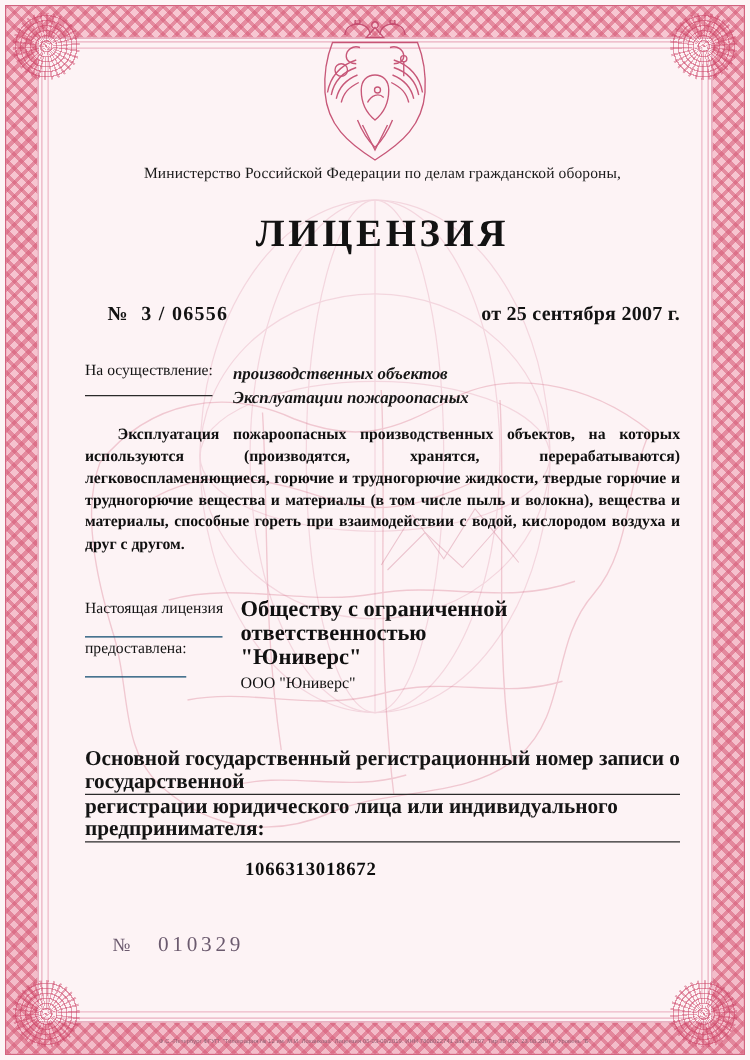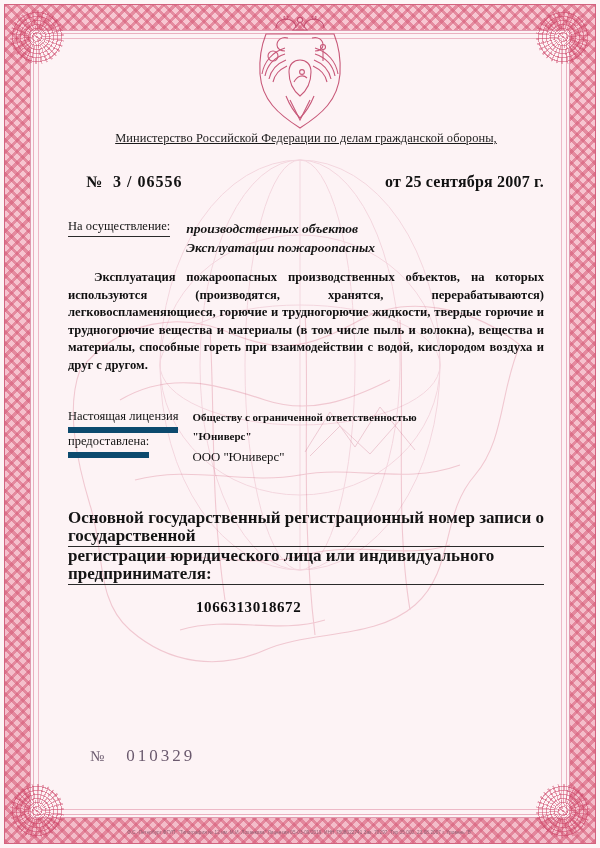--- a/index.html
+++ b/index.html
@@ -94,55 +94,54 @@
     right: 56px;
     top: 130px;
   }
 
   .ministry {
     text-align: center;
     font-size: 12.4px;
     line-height: 17px;
     color: #1b1b1b;
     letter-spacing: .1px;
-    text-decoration: underline;
   }
 
   .doc-title {
     text-align: center;
     font-size: 31px;
     letter-spacing: 3px;
     font-weight: 700;
     color: #121212;
     margin-top: 22px;
   }
 
   .numrow {
     display: flex;
     justify-content: space-between;
     align-items: baseline;
-    margin-top: 26px;
+    margin-top: 38px;
     font-size: 16px;
     font-weight: 700;
     color: #121212;
   }
   .numrow .num-left { margin-left: 18px; letter-spacing: 1px; }
   .numrow .num-left .hash { font-weight: 700; margin-right: 10px; }
   .numrow .num-right { letter-spacing: .2px; }
 
   .field-row {
     margin-top: 28px;
     display: flex;
     align-items: flex-start;
   }
   .field-label {
     font-size: 12.5px;
     color: #141414;
     border-bottom: 1px solid #2a2a2a;
-    padding-bottom: 2px;
+    padding-bottom: 12px;
     white-space: nowrap;
   }
   .field-value-italic {
     font-size: 13.5px;
     font-style: italic;
     font-weight: 700;
     color: #151515;
     margin-left: 16px;
     line-height: 19px;
   }
@@ -161,26 +160,26 @@
     margin-top: 34px;
     display: flex;
     align-items: flex-start;
   }
   .grant-label {
     font-size: 12.5px;
     line-height: 17px;
     color: #141414;
     white-space: nowrap;
   }
-  .grant-label .u { border-bottom: 6px solid #0c4a6e; display: inline-block; padding-bottom: 2px;}
+  .grant-label .u { border-bottom: 1px solid #0c4a6e; display: inline-block; padding-bottom: 14px;}
   .grant-value {
     margin-left: 14px;
   }
   .grant-value .org-main {
-    font-size: 11px;
+    font-size: 18px;
     font-weight: 700;
     color: #101010;
     line-height: 19px;
   }
   .grant-value .org-sub {
     font-size: 12.8px;
     color: #101010;
     margin-top: 4px;
   }
 
@@ -325,20 +324,21 @@
       <circle cx="83" cy="31" r="2.5"></circle>
     </g>
   </svg>
 
   <div class="content">
 
     <div class="ministry">
       <div>Министерство Российской Федерации по делам гражданской обороны,</div>
     </div>
 
+    <div class="doc-title">ЛИЦЕНЗИЯ</div>
 
     <div class="numrow">
       <div class="num-left">
         <span class="hash">№</span><span>3 / 06556</span>
       </div>
       <div class="num-right">от 25 сентября 2007 г.</div>
     </div>
 
     <div class="field-row">
       <div class="field-label">На осуществление:</div>

